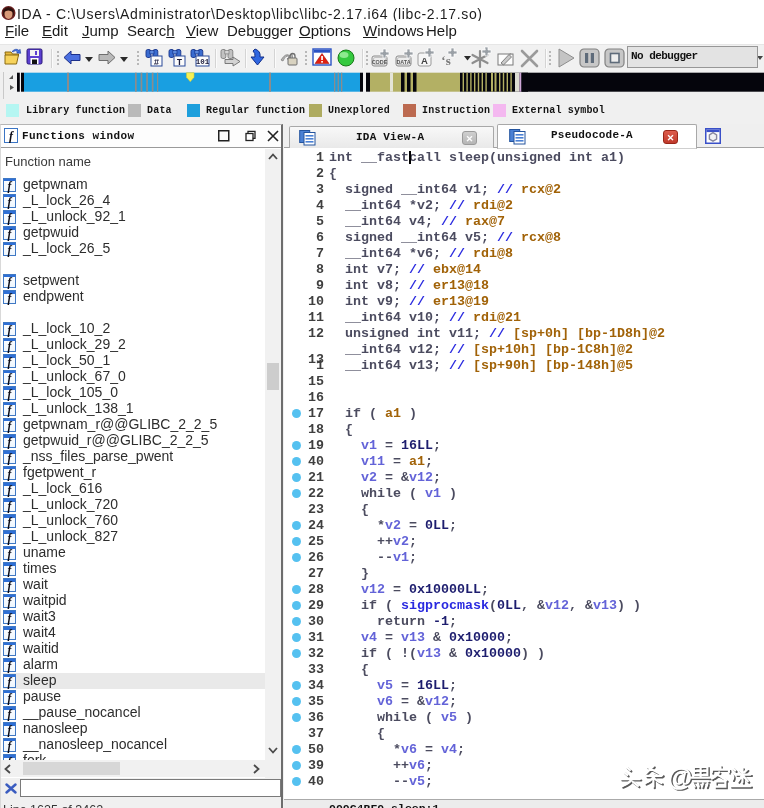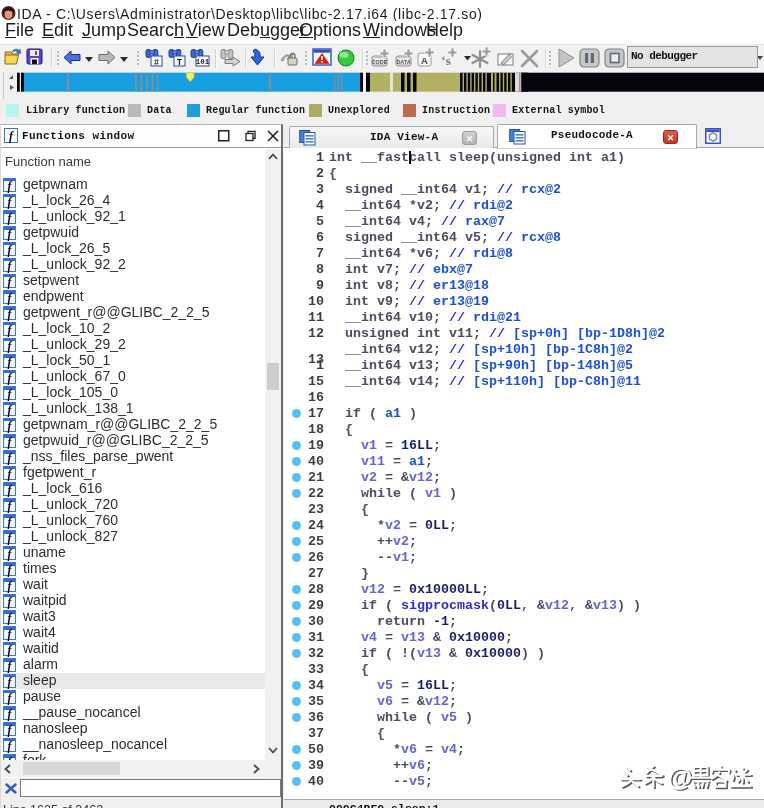--- a/index.html
+++ b/index.html
@@ -1,19 +1,19 @@
 <!DOCTYPE html>
 <html><head><meta charset="utf-8"><style>
 *{margin:0;padding:0;box-sizing:border-box}
 html,body{width:764px;height:808px}
 body{position:relative;font-family:"Liberation Sans",sans-serif;background:#fff;overflow:hidden}
 #titlebar{position:absolute;left:0;top:3px;width:691px;height:21px;background:#fff}
 #titletxt{position:absolute;left:17px;top:3px;font-size:14px;letter-spacing:.65px;color:#1c1c1c;white-space:pre}
 #menubar{position:absolute;left:0;top:21px;width:764px;height:23px;background:#fff}
-.mi{position:absolute;top:0;height:23px;line-height:19.5px;font-size:18px;color:#1a1a1a}
+.mi{position:absolute;top:0;height:23px;line-height:19.5px;font-size:15px;color:#1a1a1a}
 #toolrow{position:absolute;left:0;top:44px;width:764px;height:28px;background:#f1f1f1;border-top:1px solid #e6e6e6}
 #navrow{position:absolute;left:0;top:72px;width:764px;height:27px;background:#f0f0f0}
 #legend{position:absolute;left:0;top:99px;width:764px;height:25px;background:#f0f0f0}
 .lsq{position:absolute;top:5px;width:13px;height:13px}
 .llb{position:absolute;top:4px;font-family:"Liberation Mono",monospace;font-weight:bold;font-size:10px;color:#131313;letter-spacing:.02em;line-height:15px}
 #mainbg{position:absolute;left:0;top:124px;width:764px;height:684px;background:#f0f0f0}
 
 #combo{position:absolute;left:627px;top:46px;width:131px;height:22px;background:#e3e3e3;border:1px solid #979797}
 #combo span{position:absolute;left:3px;top:3px;font-family:"Liberation Mono",monospace;font-weight:bold;font-size:11px;color:#111;letter-spacing:-.05em}
 
@@ -37,21 +37,21 @@
 #tabbar{position:absolute;left:0;top:0;width:480px;height:24px;background:#efefef;border-bottom:1px solid #a2a2a2}
 .tab{position:absolute;top:2px;height:22px;border:1px solid #a8a8a8;border-bottom:none;border-radius:2px 2px 0 0}
 #tab1{left:5px;width:205px;background:linear-gradient(#f8f8f8,#e9e9e9)}
 #tab2{left:213px;width:200px;top:0;height:25px;background:#fff;border-bottom:1px solid #cfcfcf}
 .tablbl{position:absolute;top:4px;font-family:"Liberation Mono",monospace;font-weight:bold;font-size:11px;color:#111;letter-spacing:.02em}
 .closeb{position:absolute;top:4px;width:15px;height:14px;border-radius:3px;color:#fff;text-align:center;font:bold 9px "Liberation Sans",sans-serif;line-height:14px}
 #code{position:absolute;left:0;top:25px;width:480px;height:650px;background:#fff}
 .cl{position:absolute;left:45px;white-space:pre;font-family:"Liberation Mono",monospace;font-weight:bold;font-size:13.33px;line-height:16px;color:#4b4b5f}
 .ln{position:absolute;left:6px;width:34px;text-align:right;font-family:"Liberation Mono",monospace;font-weight:bold;font-size:13.33px;line-height:16px;color:#3f3f3f}
 .dot{position:absolute;left:8px;width:9px;height:9px;border-radius:50%;background:#55c1f0}
-.n{color:#1d1d6e}.v{color:#6363d8}.p{color:#1d4ed8}.cs{color:#2a2ae0}
+.n{color:#1d1d6e}.v{color:#6363d8}.p{color:#a16207}.cs{color:#2a2ae0}
 #gutline{position:absolute;left:42px;top:25px;width:1px;height:650px;background:#8a8a8a}
 #cstatus{position:absolute;left:0;top:675px;width:480px;height:9px;background:#ececec;border-top:1px solid #aaa;overflow:hidden}
 #cstatus span{position:absolute;left:45px;top:2px;font-family:"Liberation Mono",monospace;font-weight:bold;font-size:11.5px;color:#111}
 </style></head><body>
 <div id="titlebar">
 <svg style="position:absolute;left:1px;top:2px" width="15" height="16" viewBox="0 0 15 16">
       <rect x="0" y="0" width="15" height="16" fill="#fff"></rect>
       <circle cx="7.5" cy="8" r="7" fill="#6b2020"></circle>
       <path d="M2,5 Q7,-1 13,5 L13,10 Q7,14 2,10 Z" fill="#3a1410"></path>
       <ellipse cx="7.5" cy="9" rx="4" ry="5" fill="#d99a78"></ellipse>
@@ -292,24 +292,22 @@
         <path d="M30,3.5 v-2.2 h7 v7 h-2.2" fill="none" stroke="#222" stroke-width="1.3"></path>
         <path d="M50,1 L60,11 M60,1 L50,11" stroke="#222" stroke-width="1.6"></path>
       </svg>
 </div>
 <div id="fhead">Function name</div>
 <div class="fr" style="top:52px"><b class="fi">f</b>getpwnam</div>
 <div class="fr" style="top:68px"><b class="fi">f</b>_L_lock_26_4</div>
 <div class="fr" style="top:84px"><b class="fi">f</b>_L_unlock_92_1</div>
 <div class="fr" style="top:100px"><b class="fi">f</b>getpwuid</div>
 <div class="fr" style="top:116px"><b class="fi">f</b>_L_lock_26_5</div>
-<div class="fr" style="top:132px"><b class="fi">f</b>_L_unlock_92_2</div>
 <div class="fr" style="top:148px"><b class="fi">f</b>setpwent</div>
 <div class="fr" style="top:164px"><b class="fi">f</b>endpwent</div>
-<div class="fr" style="top:180px"><b class="fi">f</b>getpwent_r@@GLIBC_2_2_5</div>
 <div class="fr" style="top:196px"><b class="fi">f</b>_L_lock_10_2</div>
 <div class="fr" style="top:212px"><b class="fi">f</b>_L_unlock_29_2</div>
 <div class="fr" style="top:228px"><b class="fi">f</b>_L_lock_50_1</div>
 <div class="fr" style="top:244px"><b class="fi">f</b>_L_unlock_67_0</div>
 <div class="fr" style="top:260px"><b class="fi">f</b>_L_lock_105_0</div>
 <div class="fr" style="top:276px"><b class="fi">f</b>_L_unlock_138_1</div>
 <div class="fr" style="top:292px"><b class="fi">f</b>getpwnam_r@@GLIBC_2_2_5</div>
 <div class="fr" style="top:308px"><b class="fi">f</b>getpwuid_r@@GLIBC_2_2_5</div>
 <div class="fr" style="top:324px"><b class="fi">f</b>_nss_files_parse_pwent</div>
 <div class="fr" style="top:340px"><b class="fi">f</b>fgetpwent_r</div>
@@ -361,21 +359,21 @@
 <div id="rpanel">
 <div id="tabbar"></div>
 <div class="tab" id="tab1">
 <svg style="position:absolute;left:9px;top:2px" width="17" height="17" viewBox="0 0 17 17">
         <rect x="0.7" y="1.5" width="10" height="12" fill="#4a80d4" stroke="#24549e"></rect>
         <rect x="5" y="3.5" width="11" height="12.5" fill="#fff" stroke="#24549e"></rect>
         <rect x="6.5" y="6" width="8" height="1.6" fill="#4a80d4"></rect>
         <rect x="6.5" y="9" width="8" height="1.6" fill="#4a80d4"></rect>
         <rect x="6.5" y="12" width="8" height="1.6" fill="#4a80d4"></rect>
       </svg>
-<span class="tablbl" style="left:80px">IDA View-A</span>
+<span class="tablbl" style="left:66px">IDA View-A</span>
 <span class="closeb" style="left:172px;background:linear-gradient(#cfcfcf,#b5b5b5);border:1px solid #9a9a9a;color:#fdfdfd">✕</span>
 </div>
 <div class="tab" id="tab2">
 <svg style="position:absolute;left:11px;top:3px" width="17" height="17" viewBox="0 0 17 17">
         <rect x="0.7" y="1.5" width="10" height="12" fill="#4a80d4" stroke="#24549e"></rect>
         <rect x="5" y="3.5" width="11" height="12.5" fill="#fff" stroke="#24549e"></rect>
         <rect x="6.5" y="6" width="8" height="1.6" fill="#4a80d4"></rect>
         <rect x="6.5" y="9" width="8" height="1.6" fill="#4a80d4"></rect>
         <rect x="6.5" y="12" width="8" height="1.6" fill="#4a80d4"></rect>
       </svg>
@@ -398,35 +396,34 @@
       <div class="cl" style="top:33px">  signed __int64 v1; <span class="cs">// </span><span class="p">rcx@2</span></div>
 <div class="ln" style="top:49px">4</div>
       <div class="cl" style="top:49px">  __int64 *v2; <span class="cs">// </span><span class="p">rdi@2</span></div>
 <div class="ln" style="top:65px">5</div>
       <div class="cl" style="top:65px">  __int64 v4; <span class="cs">// </span><span class="p">rax@7</span></div>
 <div class="ln" style="top:81px">6</div>
       <div class="cl" style="top:81px">  signed __int64 v5; <span class="cs">// </span><span class="p">rcx@8</span></div>
 <div class="ln" style="top:97px">7</div>
       <div class="cl" style="top:97px">  __int64 *v6; <span class="cs">// </span><span class="p">rdi@8</span></div>
 <div class="ln" style="top:113px">8</div>
-      <div class="cl" style="top:113px">  int v7; <span class="cs">// </span><span class="p">ebx@7</span></div>
+      <div class="cl" style="top:113px">  int v7; <span class="cs">// </span><span class="p">ebx@14</span></div>
 <div class="ln" style="top:129px">9</div>
       <div class="cl" style="top:129px">  int v8; <span class="cs">// </span><span class="p">er13@18</span></div>
 <div class="ln" style="top:145px">10</div>
       <div class="cl" style="top:145px">  int v9; <span class="cs">// </span><span class="p">er13@19</span></div>
 <div class="ln" style="top:161px">11</div>
       <div class="cl" style="top:161px">  __int64 v10; <span class="cs">// </span><span class="p">rdi@21</span></div>
 <div class="ln" style="top:177px">12</div>
       <div class="cl" style="top:177px">  unsigned int v11; <span class="cs">// </span><span class="p">[sp+0h] [bp-1D8h]@2</span></div>
 <div class="ln" style="top:203px">13</div>
       <div class="cl" style="top:193px">  __int64 v12; <span class="cs">// </span><span class="p">[sp+10h] [bp-1C8h]@2</span></div>
 <div class="ln" style="top:209px">1</div>
       <div class="cl" style="top:209px">  __int64 v13; <span class="cs">// </span><span class="p">[sp+90h] [bp-148h]@5</span></div>
 <div class="ln" style="top:225px">15</div>
-      <div class="cl" style="top:225px">  __int64 v14; <span class="cs">// </span><span class="p">[sp+110h] [bp-C8h]@11</span></div>
 <div class="ln" style="top:241px">16</div>
 <div class="dot" style="top:260px"></div>
       <div class="ln" style="top:257px">17</div>
       <div class="cl" style="top:257px">  if ( <span class="p">a1</span> )</div>
 <div class="ln" style="top:273px">18</div>
       <div class="cl" style="top:273px">  {</div>
 <div class="dot" style="top:292px"></div>
       <div class="ln" style="top:289px">19</div>
       <div class="cl" style="top:289px">    <span class="v">v1</span> = <span class="n">16LL</span>;</div>
 <div class="dot" style="top:308px"></div>

